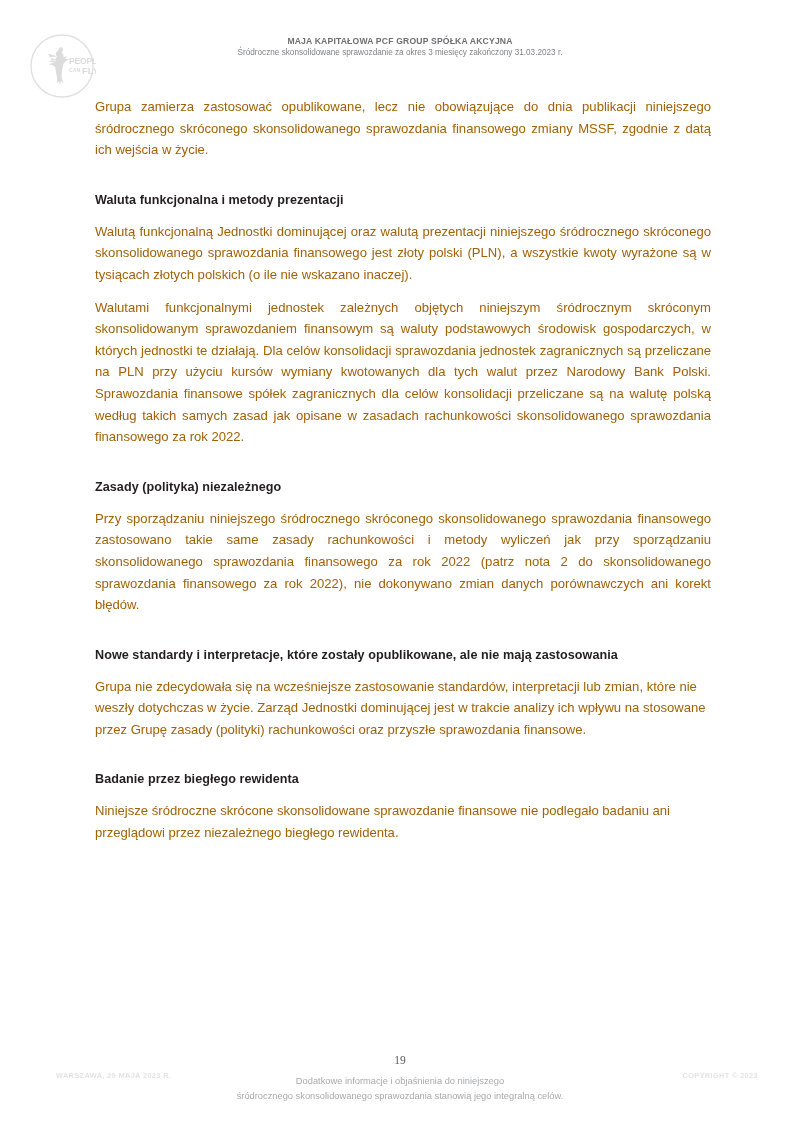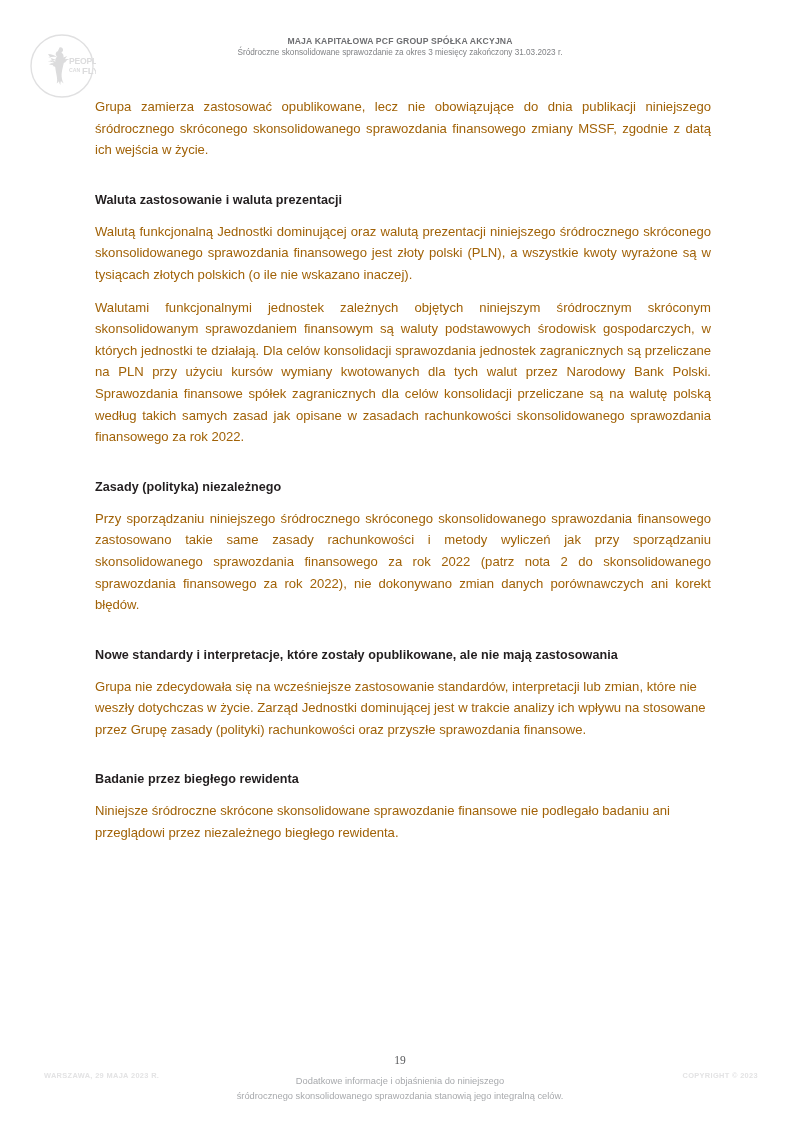--- a/index.html
+++ b/index.html
@@ -128,21 +128,21 @@
     left: 0;
     width: 800px;
     text-align: center;
     font-size: 9.3px;
     color: #a7a9ac;
     line-height: 14.5px;
   }
 
   .footer-left {
     position: absolute;
-    left: 44px;
+    left: 56px;
     top: 30px;
     font-size: 7.4px;
     font-weight: bold;
     letter-spacing: 0.35px;
     color: #e3e3e4;
     white-space: nowrap;
   }
 
   .footer-right {
     position: absolute;
@@ -184,21 +184,21 @@
     </div>
 
   </div>
 
   <div class="content">
 
     <p class="body-par">Grupa zamierza zastosować opublikowane, lecz nie obowiązujące do dnia publikacji niniejszego śródrocznego skróconego skonsolidowanego sprawozdania finansowego zmiany MSSF, zgodnie z datą ich wejścia w życie.</p>
 
     <div class="sp-after-par"></div>
 
-    <h3 class="section-head">Waluta zastosowanie i waluta prezentacji</h3>
+    <h3 class="section-head">Waluta funkcjonalna i metody prezentacji</h3>
     <div class="sp-after-head"></div>
     <p class="body-par">Walutą funkcjonalną Jednostki dominującej oraz walutą prezentacji niniejszego śródrocznego skróconego skonsolidowanego sprawozdania finansowego jest złoty polski (PLN), a wszystkie kwoty wyrażone są w tysiącach złotych polskich (o ile nie wskazano inaczej).</p>
     <div class="sp-par-gap"></div>
     <p class="body-par">Walutami funkcjonalnymi jednostek zależnych objętych niniejszym śródrocznym skróconym skonsolidowanym sprawozdaniem finansowym są waluty podstawowych środowisk gospodarczych, w których jednostki te działają. Dla celów konsolidacji sprawozdania jednostek zagranicznych są przeliczane na PLN przy użyciu kursów wymiany kwotowanych dla tych walut przez Narodowy Bank Polski. Sprawozdania finansowe spółek zagranicznych dla celów konsolidacji przeliczane są na walutę polską według takich samych zasad jak opisane w zasadach rachunkowości skonsolidowanego sprawozdania finansowego za rok 2022.</p>
 
     <div class="sp-after-par"></div>
 
     <h3 class="section-head">Zasady (polityka) niezależnego</h3>
     <div class="sp-after-head"></div>
     <p class="body-par">Przy sporządzaniu niniejszego śródrocznego skróconego skonsolidowanego sprawozdania finansowego zastosowano takie same zasady rachunkowości i metody wyliczeń jak przy sporządzaniu skonsolidowanego sprawozdania finansowego za rok 2022 (patrz nota 2 do skonsolidowanego sprawozdania finansowego za rok 2022), nie dokonywano zmian danych porównawczych ani korekt błędów.</p>

